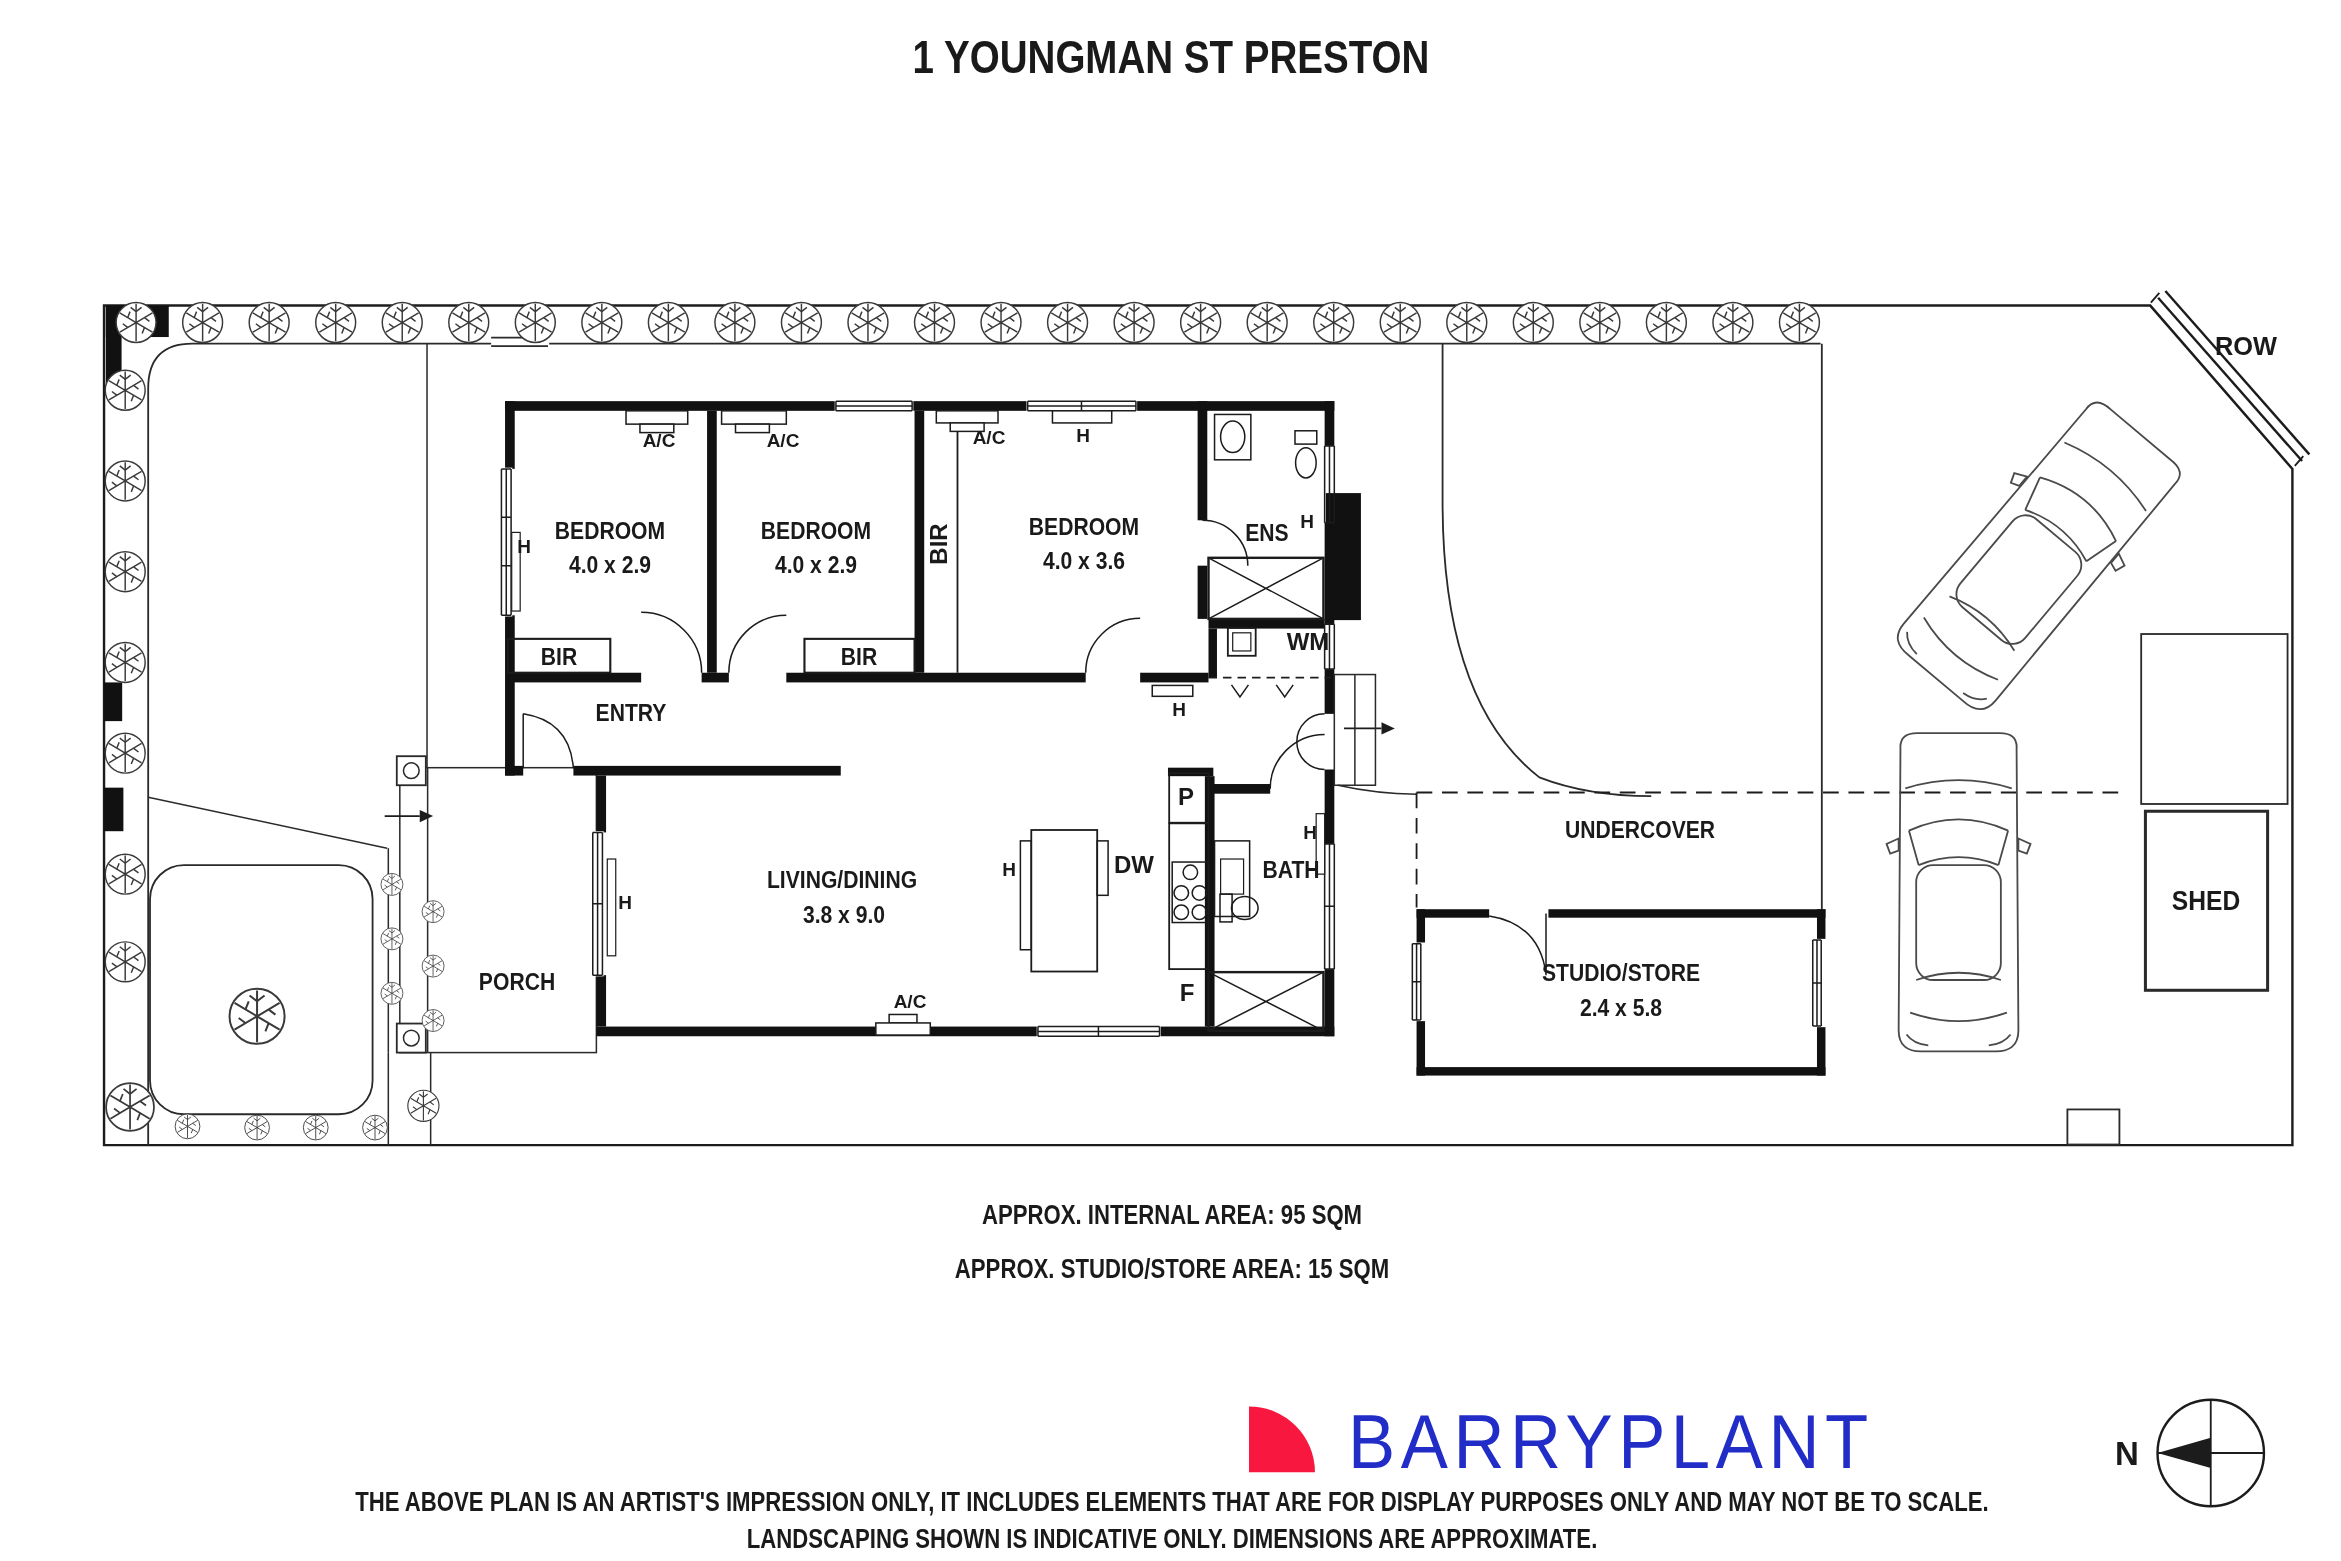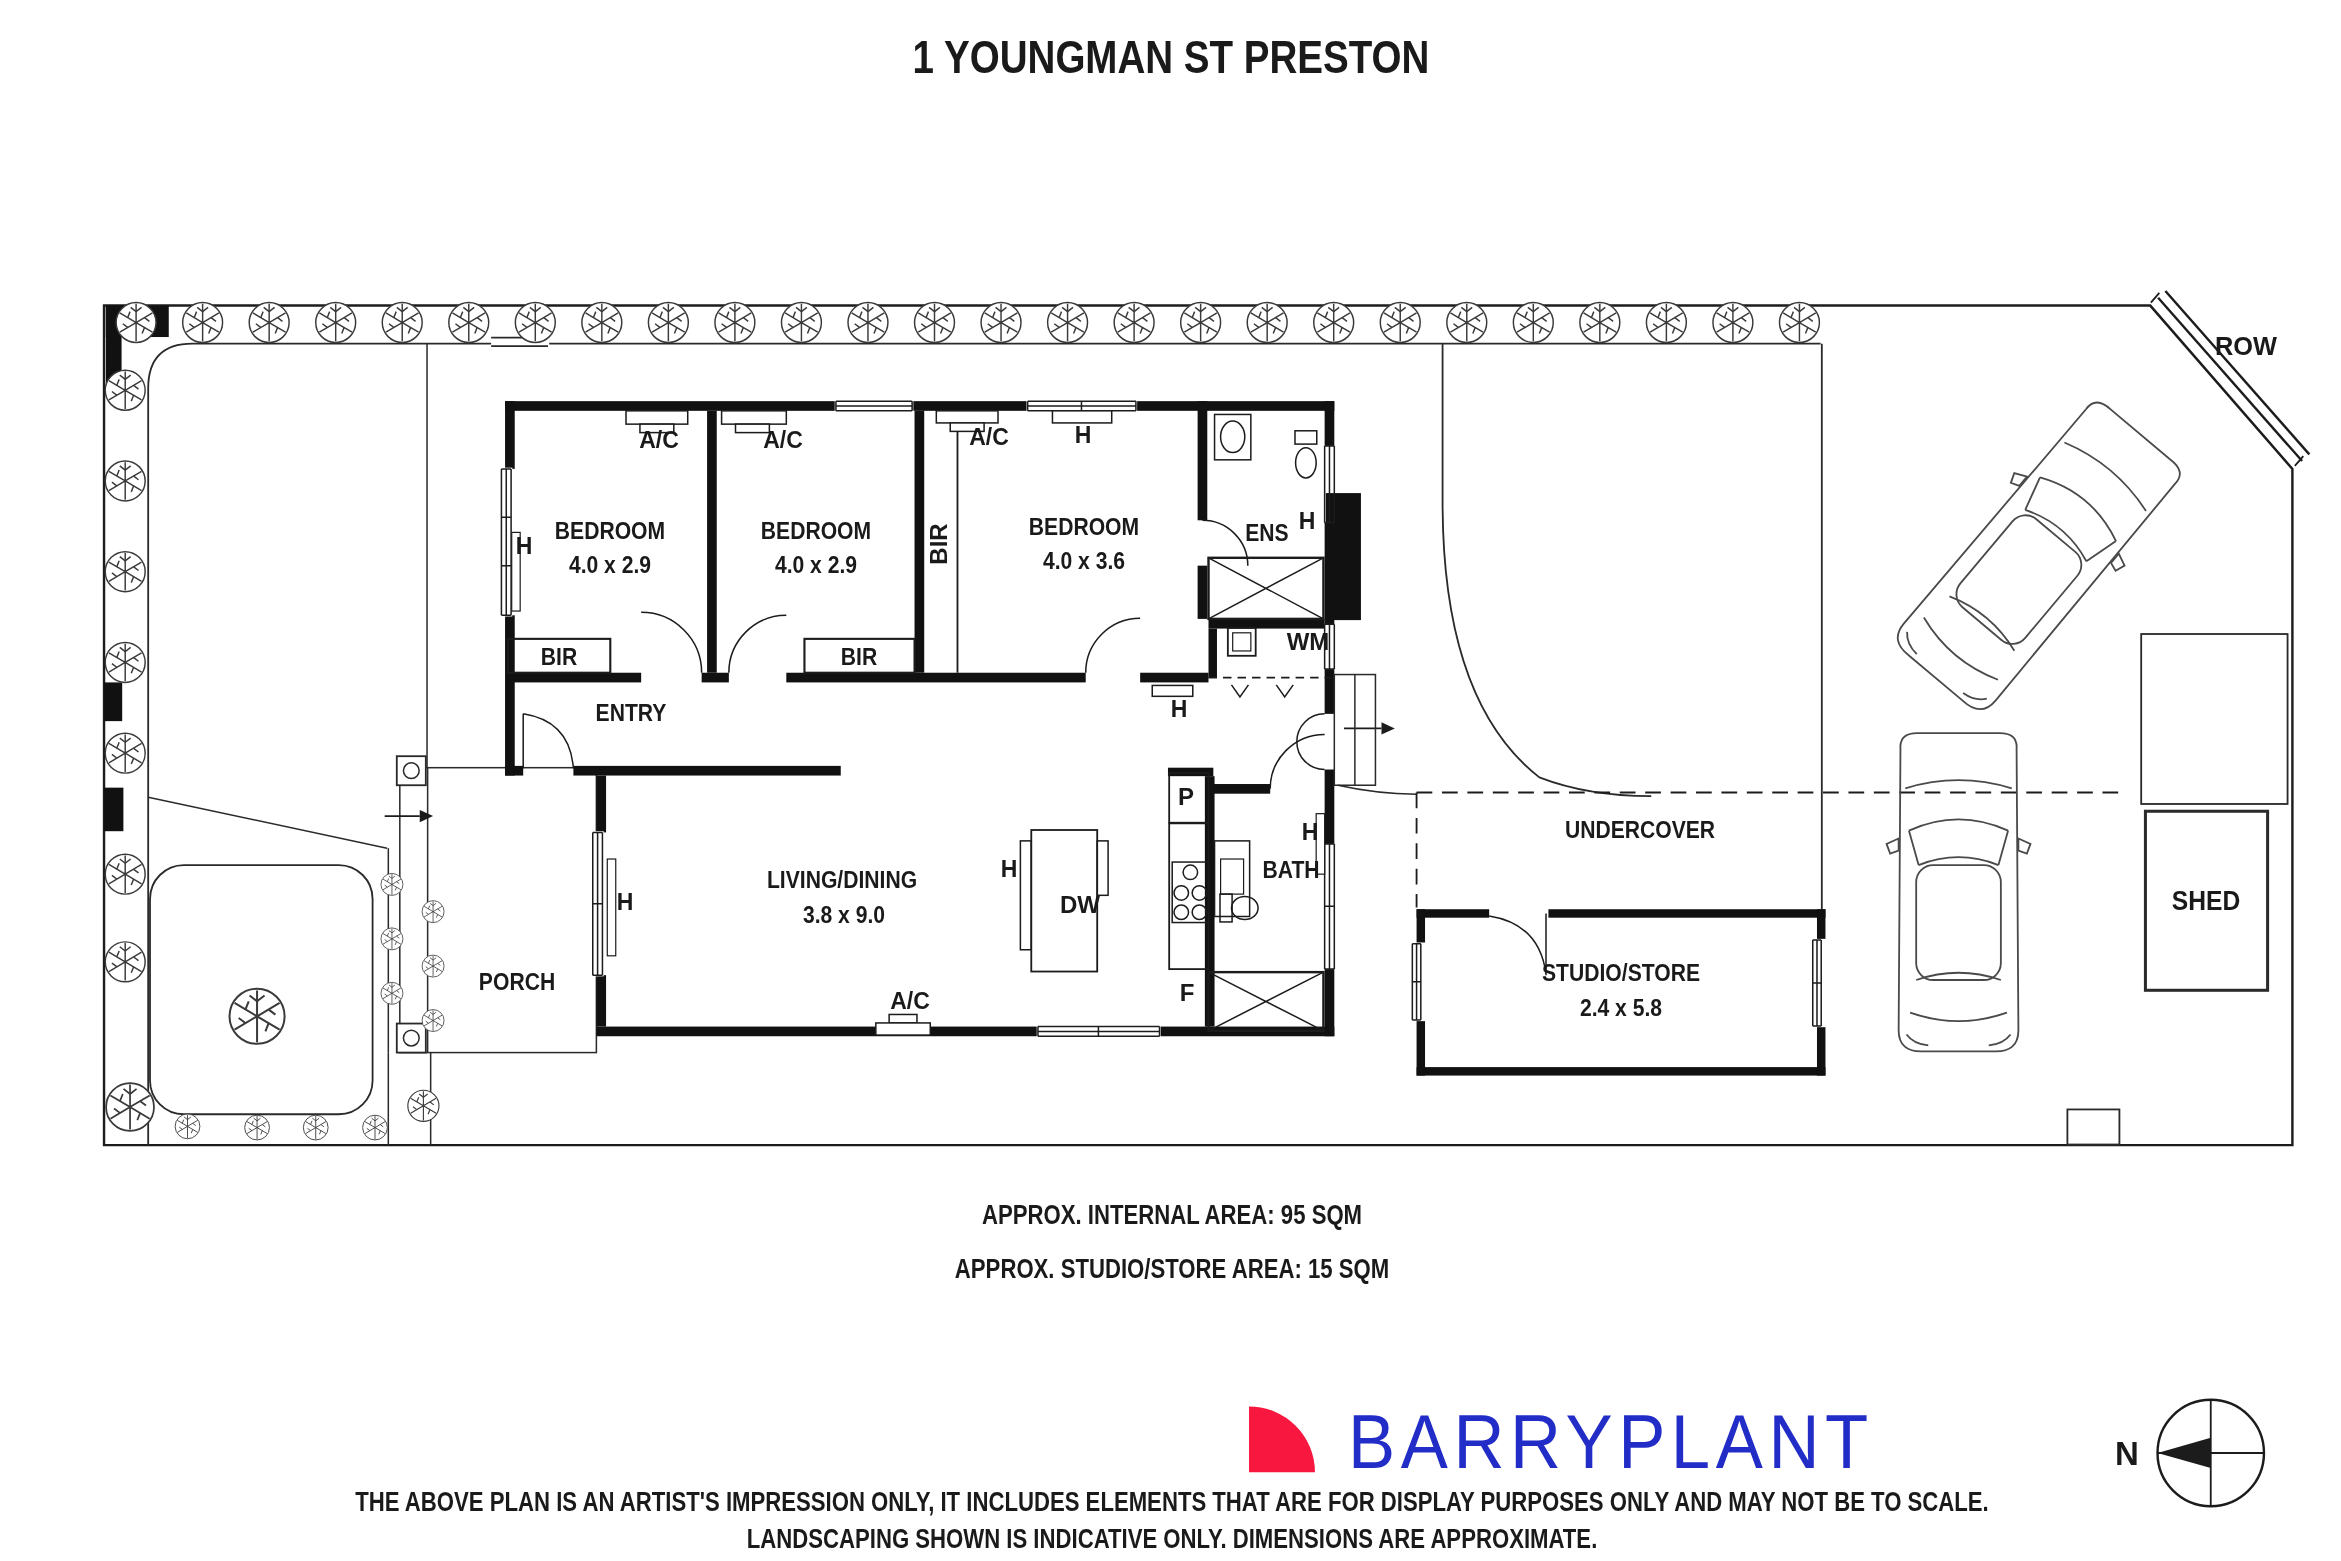--- a/index.html
+++ b/index.html
@@ -2,21 +2,21 @@
 <html style="font-size:9.7px"><head>
 <meta charset="utf-8">
 <style>
   html,body { margin:0; padding:0; background:#ffffff; }
   body { width:2342px; height:1562px; position:relative; overflow:hidden;
          font-family:"Liberation Sans", sans-serif; color:#1a1a1a; }
   svg.plan { position:absolute; left:0; top:0; }
   .lbl { position:absolute; font-weight:bold; white-space:nowrap; color:#1a1a1a;
          transform:translate(-50%,-50%); line-height:1; }
   .s40 { font-size:24px; }
-  .s38 { font-size:23px; }
+  .s38 { font-size:19px; }
   .s42 { font-size:25.4px; }
   .s46 { font-size:28px; }
   .cond  { transform:translate(-50%,-50%) scaleX(0.88); }
   .vert  { transform:translate(-50%,-50%) rotate(-90deg); }
   .title { font-size:47px; transform:translate(-50%,-50%) scaleX(0.82); }
   .area  { font-size:27px; transform:translate(-50%,-50%) scaleX(0.82); }
   .disc  { font-size:28.4px; transform:translate(-50%,-50%) scaleX(0.78); }
   .brand { font-size:76px; letter-spacing:6px; color:#222CC7;
            transform:scaleX(0.93); transform-origin:left top; }
   .nlab  { font-size:33px; }
@@ -343,21 +343,21 @@
 
 <div class="lbl s38" style="left:524px;  top:546px;">H</div>
 <div class="lbl s38" style="left:1083px; top:435px;">H</div>
 <div class="lbl s38" style="left:1307px; top:521px;">H</div>
 <div class="lbl s38" style="left:1179px; top:709px;">H</div>
 <div class="lbl s38" style="left:625px; top:902px;">H</div>
 <div class="lbl s38" style="left:1009px; top:869px;">H</div>
 <div class="lbl s38" style="left:1310px; top:832px;">H</div>
 
 <div class="lbl s40" style="left:1294px; top:642px;margin-left:14px;">WM</div>
-<div class="lbl s40" style="left:1080px; top:865px;margin-top:40px;">DW</div>
+<div class="lbl s40" style="left:1134px; top:865px;">DW</div>
 <div class="lbl s40" style="left:1186px; top:797px;">P</div>
 <div class="lbl s40" style="left:1187px; top:993px;">F</div>
 
 <div class="lbl area" style="left:1172px; top:1215px;">APPROX. INTERNAL AREA: 95 SQM</div>
 <div class="lbl area" style="left:1172px; top:1269px;">APPROX. STUDIO/STORE AREA: 15 SQM</div>
 
 <div class="brand" style="position:absolute; left:1348px; top:1398px;">BARRYPLANT</div>
 
 <div class="lbl disc" style="left:1172px; top:1501px;">THE ABOVE PLAN IS AN ARTIST'S IMPRESSION ONLY, IT INCLUDES ELEMENTS THAT ARE FOR DISPLAY PURPOSES ONLY AND MAY NOT BE TO SCALE.</div>
 <div class="lbl disc" style="left:1172px; top:1538px;">LANDSCAPING SHOWN IS INDICATIVE ONLY. DIMENSIONS ARE APPROXIMATE.</div>

